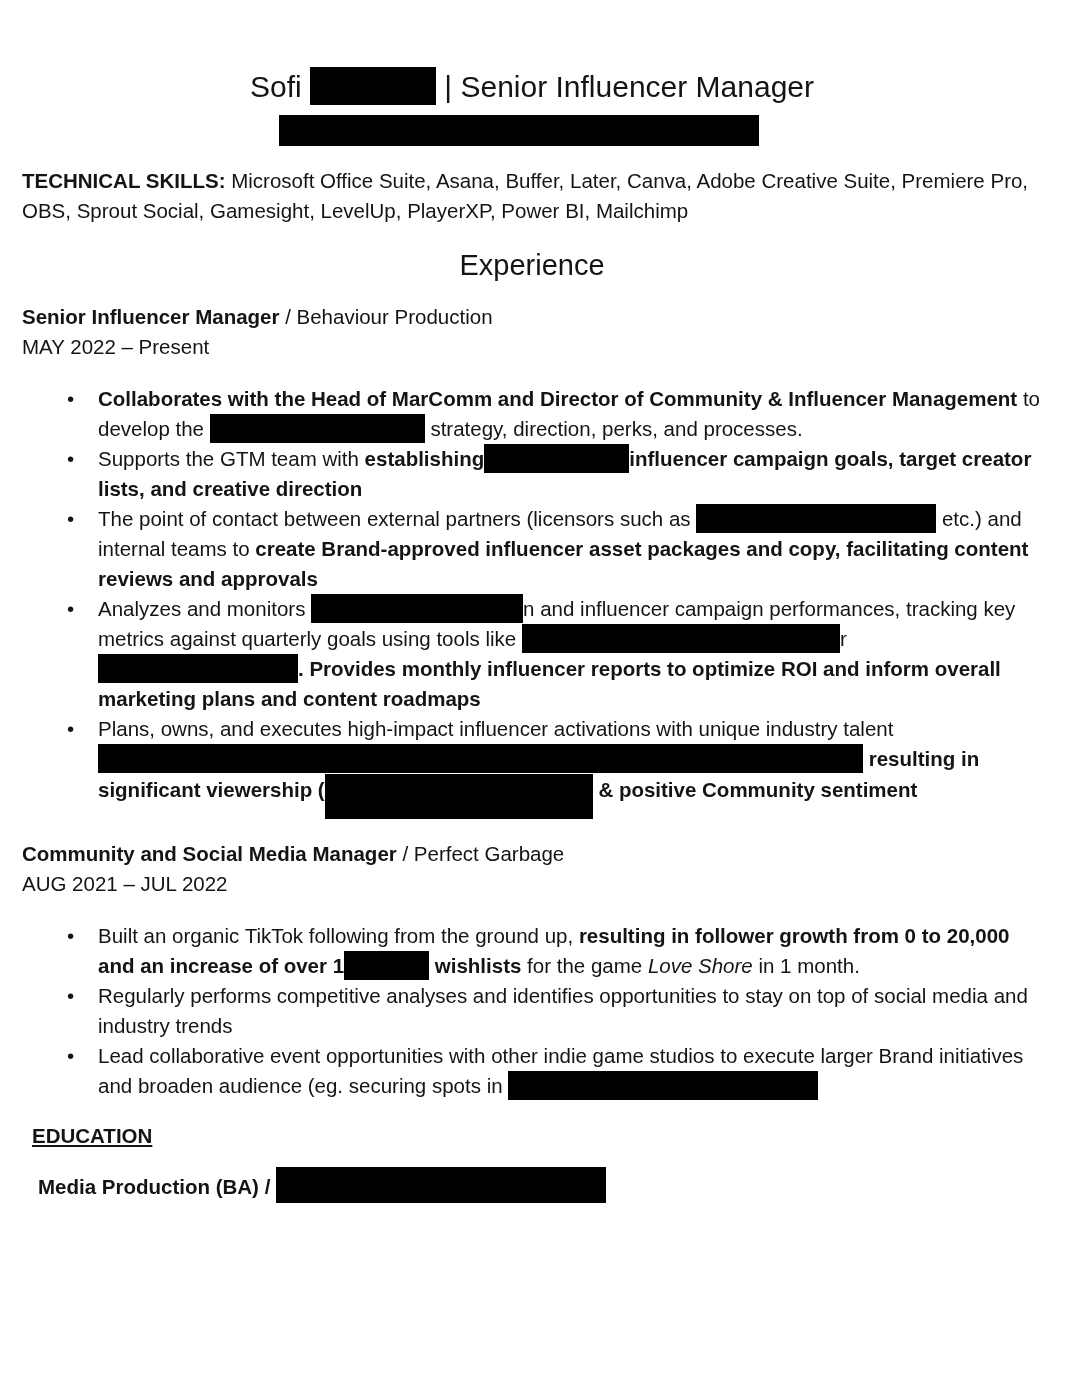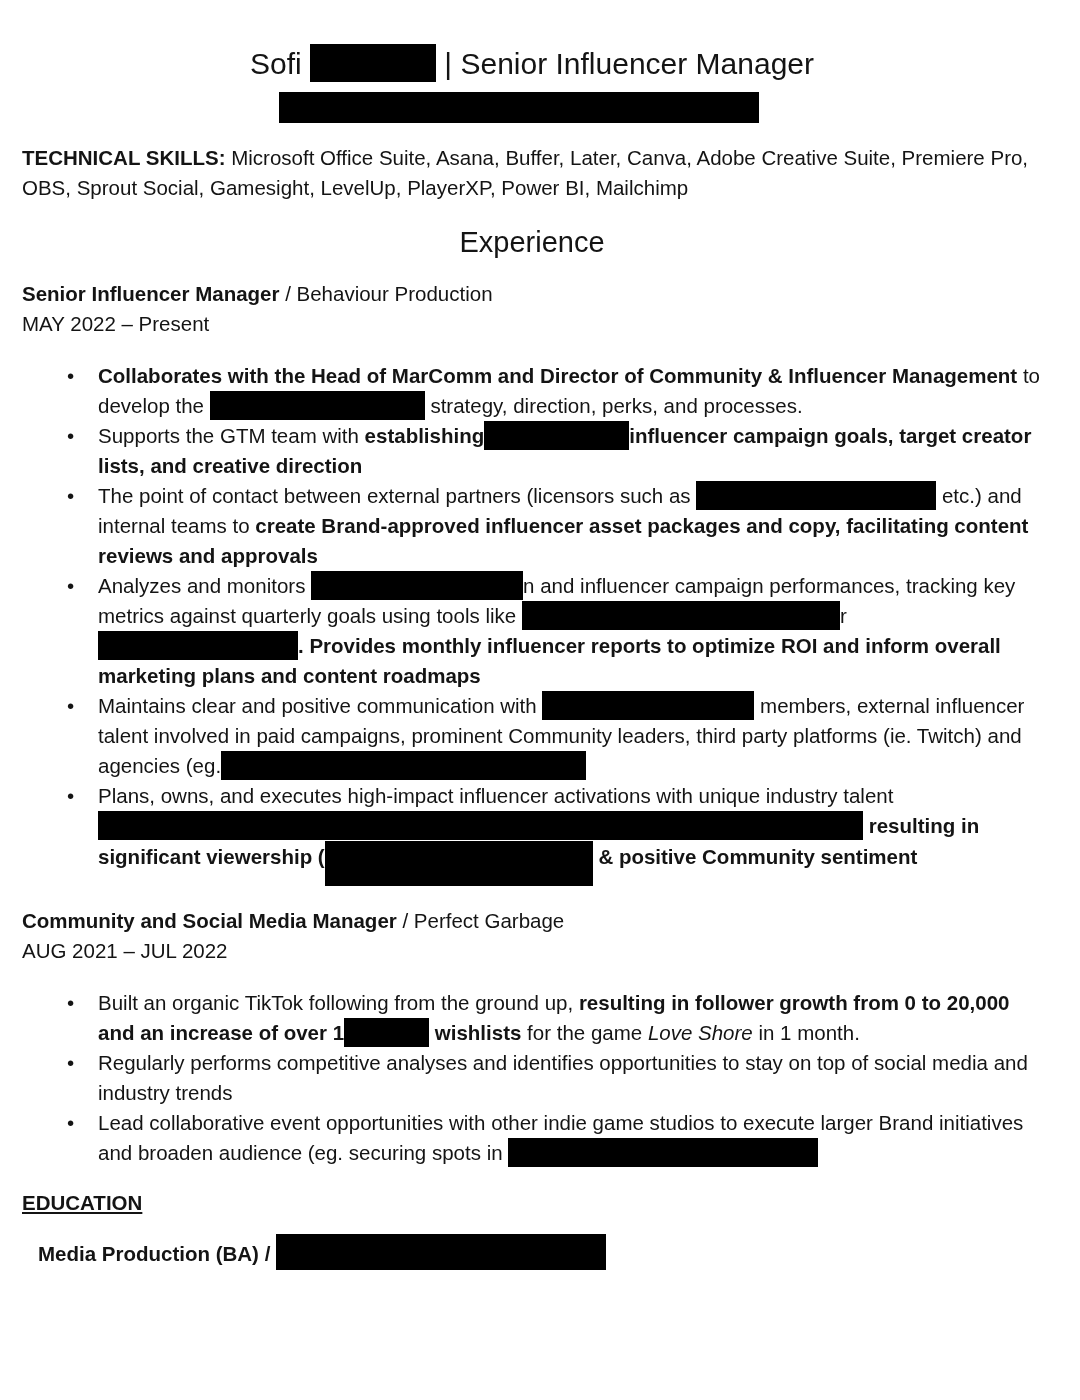--- a/index.html
+++ b/index.html
@@ -5,21 +5,21 @@
   html, body { margin: 0; padding: 0; background: #ffffff; }
   .page {
     width: 1080px;
     height: 1400px;
     box-sizing: border-box;
     background: #ffffff;
     color: #141414;
     font-family: "Liberation Sans", sans-serif;
     font-size: 20.5px;
     line-height: 30px;
-    padding: 44px 38px 0 22px;
+    padding: 67px 38px 0 22px;
     overflow: hidden;
   }
   .title {
     font-size: 30px;
     font-weight: 400;
     line-height: 40px;
     text-align: center;
     margin: 0 0 8px 0;
   }
   .contact-bar {
@@ -54,21 +54,21 @@
   ul.bullets li::before {
     content: "\2022";
     position: absolute;
     left: -31px;
     top: 0;
   }
   .edu-heading {
     font-size: 20.5px;
     font-weight: 700;
     text-decoration: underline;
-    margin: 20px 0 0 0;
+    margin: 20px 0 0 10px;
     line-height: 30px;
   }
   .edu-line { margin: 16px; }
 </style>
 </head>
 <body>
 
 <div class="page">
 
   <h1 class="title" id="title"><span>Sofi </span><span class="redact" style="width: 126px; height: 38px; vertical-align: -8px;"></span><span> | Senior Influencer Manager</span></h1>
@@ -81,21 +81,20 @@
 
   <div id="jobs">
       <div class="job">
         <p class="job-header"><span class="b">Senior Influencer Manager</span><span> / Behaviour Production</span></p>
         <p class="job-dates">MAY 2022 – Present</p>
         <ul class="bullets">
           <li><span class="b">Collaborates with the Head of MarComm and Director of Community &amp; Influencer Management</span><span> to develop the </span><span class="redact" style="width: 215px;"></span><span> strategy, direction, perks, and processes.</span></li>
           <li><span>Supports the GTM team with </span><span class="b">establishing</span><span class="redact" style="width: 145px;"></span><span class="b">influencer campaign goals, target creator lists, and creative direction</span></li>
           <li><span>The point of contact between external partners (licensors such as </span><span class="redact" style="width: 240px;"></span><span> etc.) and internal teams to </span><span class="b">create Brand-approved influencer asset packages and copy, facilitating content reviews and approvals</span></li>
           <li><span>Analyzes and monitors </span><span class="redact" style="width: 212px;"></span><span>n and influencer campaign performances, tracking key metrics against quarterly goals using tools like </span><span class="redact" style="width: 318px;"></span><span>r </span><span class="redact" style="width: 200px;"></span><span class="b">. Provides monthly influencer reports to optimize ROI and inform overall marketing plans and content roadmaps</span></li>
-          <li><span>Maintains clear and positive communication with </span><span class="redact" style="width: 212px;"></span><span> members, external influencer talent involved in paid campaigns, prominent Community leaders, third party platforms (ie. Twitch) and agencies (eg.</span><span class="redact" style="width: 365px;"></span></li>
           <li><span>Plans, owns, and executes high-impact influencer activations with unique industry talent </span><span class="redact" style="width: 765px;"></span><span> </span><span class="b">resulting in significant viewership (</span><span class="redact" style="width: 268px; height: 45px; vertical-align: -22px;"></span><span class="b"> &amp; positive Community sentiment</span></li>
         </ul>
       </div>
       <div class="job">
         <p class="job-header"><span class="b">Community and Social Media Manager</span><span> / Perfect Garbage</span></p>
         <p class="job-dates">AUG 2021 – JUL 2022</p>
         <ul class="bullets">
           <li><span>Built an organic TikTok following from the ground up, </span><span class="b">resulting in follower growth from 0 to 20,000 and an increase of over 1</span><span class="redact" style="width: 85px;"></span><span class="b"> wishlists</span><span> for the game </span><span class="i">Love Shore</span><span> in 1 month.</span></li>
           <li><span>Regularly performs competitive analyses and identifies opportunities to stay on top of social media and industry trends</span></li>
           <li><span>Lead collaborative event opportunities with other indie game studios to execute larger Brand initiatives and broaden audience (eg. securing spots in </span><span class="redact" style="width: 310px;"></span></li>

